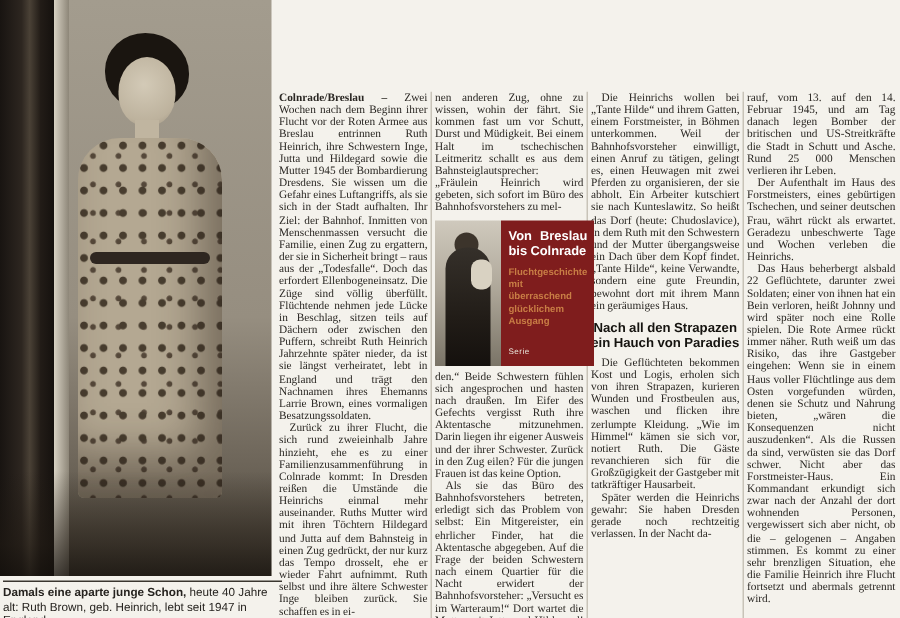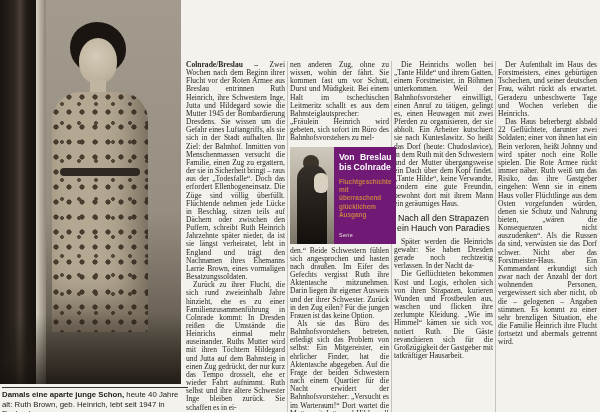--- a/index.html
+++ b/index.html
@@ -36,32 +36,32 @@
   .head h2{margin:2px 0 0 0;font-family:"Liberation Sans",sans-serif;font-weight:700;font-size:12.2px;
      color:#1c1a16;line-height:14px;}
   
   .cols{position:absolute;left:186px;top:61px;width:412px;height:361px;display:flex;overflow:hidden;}
   .col{width:99px;flex:0 0 99px;text-align:justify;font-size:7.55px;line-height:8.15px;
      hyphens:auto;-webkit-hyphens:auto;word-spacing:-0.2px;color:#2a2723;}
   .colrule{flex:0 0 1px;background:#c8c3b8;margin:0 2px;height:100%;}
   .col p{margin:0;}
   .col p.ind{text-indent:7px;}
   .dateline{font-weight:700;}
-  .subhead{margin:5px 0 4px 0;font-family:"Liberation Sans",sans-serif;font-weight:400;
+  .subhead{margin:5px 0 4px 0;font-family:"Liberation Sans",sans-serif;font-weight:700;
      font-size:8.8px;line-height:10.5px;text-align:center;color:#15130f;text-indent:0;}
   .byline{float:right;font-size:6.8px;color:#55504a;}
   
   .inset{display:flex;width:99px;height:97px;margin:4px 0 3px 0;}
   .inset-photo{flex:0 0 44px;position:relative;overflow:hidden;
      background:linear-gradient(180deg,#cfc9bd 0%,#b0a99b 45%,#7a7467 100%);}
   .inset-photo .ifig{position:absolute;left:7px;top:18px;width:30px;height:80px;border-radius:14px 14px 0 0;
      background:linear-gradient(180deg,#35302a 0%,#211c17 60%,#14100d 100%);}
   .inset-photo .ihead{position:absolute;left:13px;top:8px;width:16px;height:16px;border-radius:50%;background:#3c342b;}
   .inset-photo .ichild{position:absolute;left:24px;top:26px;width:14px;height:20px;border-radius:6px;background:#d9d2c2;}
-  .inset-box{flex:1;background:#701a75;padding:5px 4px 18px 5px;position:relative;}
+  .inset-box{flex:1;background:#7f1d1d;padding:5px 4px 18px 5px;position:relative;}
   .inset-title{font-family:"Liberation Sans",sans-serif;font-weight:700;color:#ffffff;
      font-size:8.6px;line-height:10.5px;}
   .inset-sub{margin-top:5px;font-family:"Liberation Sans",sans-serif;font-weight:700;
      color:#c87d45;font-size:6.4px;line-height:8.4px;}
   .inset-tag{position:absolute;left:5px;bottom:4px;font-family:"Liberation Sans",sans-serif;
      color:#e8e4da;font-size:5.4px;letter-spacing:.3px;}
 </style>
 </head>
 <body>
 
@@ -106,25 +106,26 @@
       </div>
       <p>den.“ Beide Schwestern fühlen sich angesprochen und hasten nach draußen. Im Eifer des Gefechts vergisst Ruth ihre Aktentasche mitzunehmen. Darin liegen ihr eigener Ausweis und der ihrer Schwester. Zurück in den Zug eilen? Für die jungen Frauen ist das keine Option.</p>
       <p class="ind">Als sie das Büro des Bahnhofsvorstehers betreten, erledigt sich das Problem von selbst: Ein Mitgereister, ein ehrlicher Finder, hat die Aktentasche abgegeben. Auf die Frage der beiden Schwestern nach einem Quartier für die Nacht erwidert der Bahnhofsvorsteher: „Versucht es im Warteraum!“ Dort wartet die Mutter mit Jutta und Hildegard! Ruth und Inge können</p>
     </div>
 
     <div class="colrule"></div>
 
     <div class="col">
       <p class="ind">Die Heinrichs wollen bei „Tante Hilde“ und ihrem Gatten, einem Forstmeister, in Böhmen unterkommen. Weil der Bahnhofsvorsteher einwilligt, einen Anruf zu tätigen, gelingt es, einen Heuwagen mit zwei Pferden zu organisieren, der sie abholt. Ein Arbeiter kutschiert sie nach Kunteslawitz. So heißt das Dorf (heute: Chudoslavice), in dem Ruth mit den Schwestern und der Mutter übergangsweise ein Dach über dem Kopf findet. „Tante Hilde“, keine Verwandte, sondern eine gute Freundin, bewohnt dort mit ihrem Mann ein geräumiges Haus.</p>
       <h3 class="subhead">Nach all den Strapazen ein Hauch von Paradies</h3>
+      <p class="ind">Die Geflüchteten bekommen Kost und Logis, erholen sich von ihren Strapazen, kurieren Wunden und Frostbeulen aus, waschen und flicken ihre zerlumpte Kleidung. „Wie im Himmel“ kämen sie sich vor, notiert Ruth. Die Gäste revanchieren sich für die Großzügigkeit der Gastgeber mit tatkräftiger Hausarbeit.</p>
       <p class="ind">Später werden die Heinrichs gewahr: Sie haben Dresden gerade noch rechtzeitig verlassen. In der Nacht da-</p>
-      <p class="ind">Die Geflüchteten bekommen Kost und Logis, erholen sich von ihren Strapazen, kurieren Wunden und Frostbeulen aus, waschen und flicken ihre zerlumpte Kleidung. „Wie im Himmel“ kämen sie sich vor, notiert Ruth. Die Gäste revanchieren sich für die Großzügigkeit der Gastgeber mit tatkräftiger Hausarbeit.</p>
     </div>
 
     <div class="colrule"></div>
 
     <div class="col">
+      <p>rauf, vom 13. auf den 14. Februar 1945, und am Tag danach legen Bomber der britischen und US-Streitkräfte die Stadt in Schutt und Asche. Rund 25 000 Menschen verlieren ihr Leben.</p>
       <p class="ind">Der Aufenthalt im Haus des Forstmeisters, eines gebürtigen Tschechen, und seiner deutschen Frau, währt rückt als erwartet. Geradezu unbeschwerte Tage und Wochen verleben die Heinrichs.</p>
       <p class="ind">Das Haus beherbergt alsbald 22 Geflüchtete, darunter zwei Soldaten; einer von ihnen hat ein Bein verloren, heißt Johnny und wird später noch eine Rolle spielen. Die Rote Armee rückt immer näher. Ruth weiß um das Risiko, das ihre Gastgeber eingehen: Wenn sie in einem Haus voller Flüchtlinge aus dem Osten vorgefunden würden, denen sie Schutz und Nahrung bieten, „wären die Konsequenzen nicht auszudenken“. Als die Russen da sind, verwüsten sie das Dorf schwer. Nicht aber das Forstmeister-Haus. Ein Kommandant erkundigt sich zwar nach der Anzahl der dort wohnenden Personen, vergewissert sich aber nicht, ob die – gelogenen – Angaben stimmen. Es kommt zu einer sehr brenzligen Situation, ehe die Familie Heinrich ihre Flucht fortsetzt und abermals getrennt wird.</p>
     </div>
 
   </div>
 </div>
 
 </body></html>

